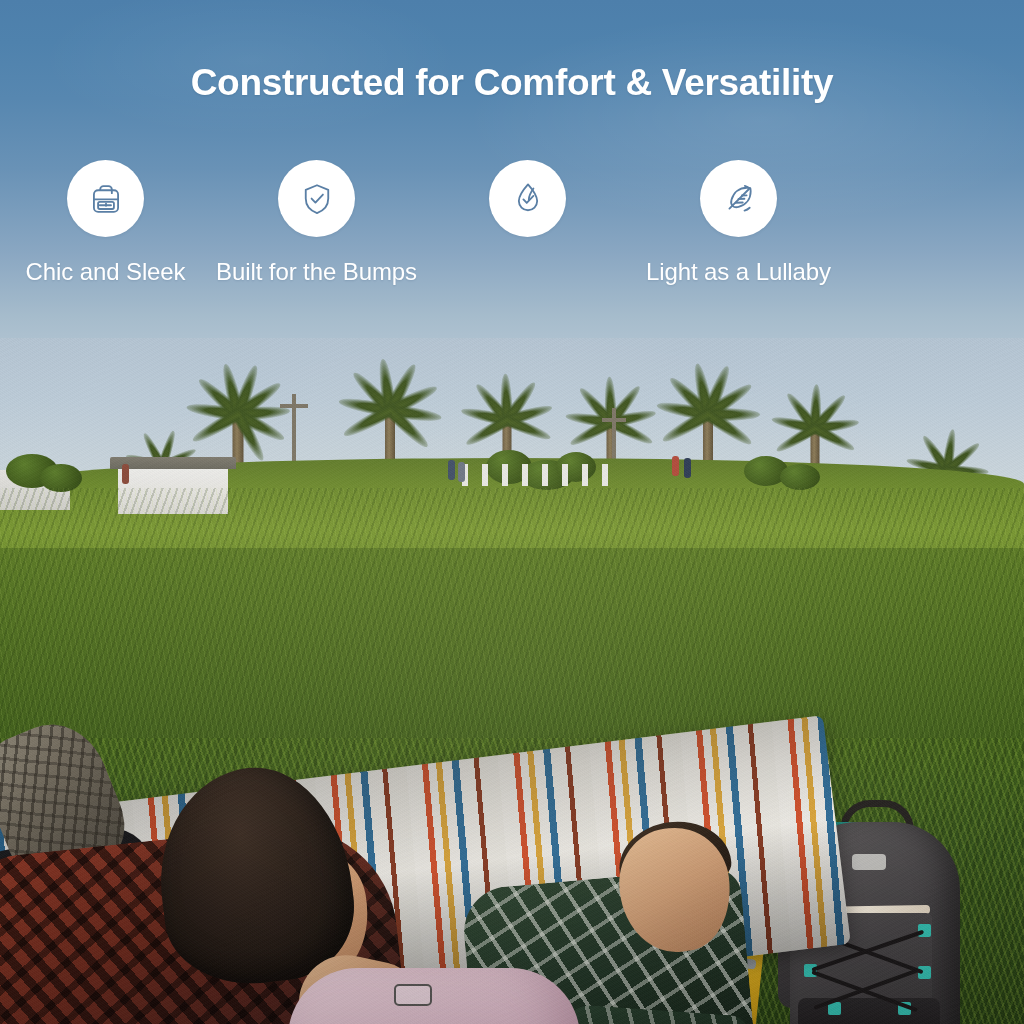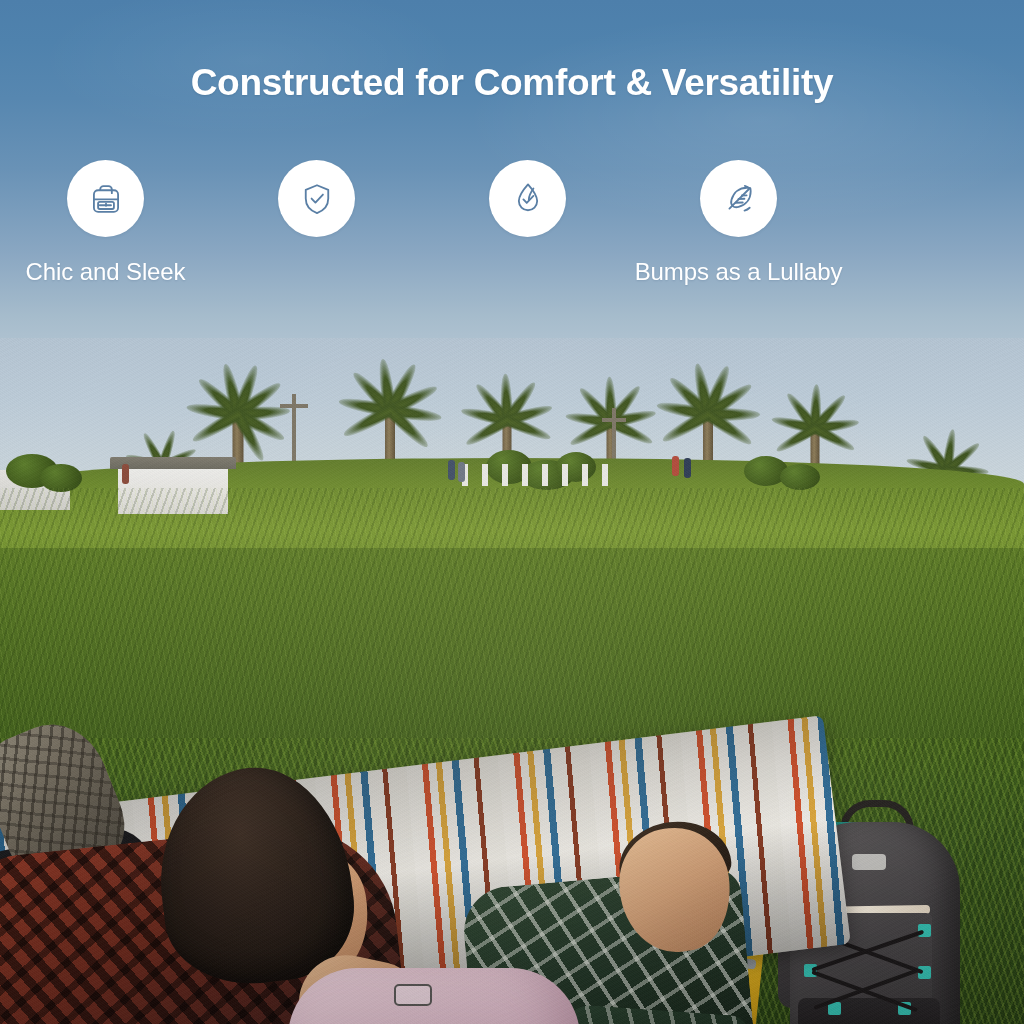--- a/index.html
+++ b/index.html
@@ -384,20 +384,21 @@
       <div class="feature-label">Chic and Sleek</div>
     </div>
 
     <div class="feature">
       <div class="badge">
         <svg viewBox="0 0 48 48" fill="none" stroke="#5a7fa5" stroke-width="2.2" stroke-linecap="round" stroke-linejoin="round">
           <path d="M24 7.5 10.5 13v10.5c0 8.6 5.7 14.6 13.5 17.5 7.8-2.9 13.5-8.9 13.5-17.5V13L24 7.5z"></path>
           <path d="M17.5 23.5l4.6 4.8 9-9.6"></path>
         </svg>
       </div>
+      <div class="feature-label">Built for the Bumps</div>
     </div>
 
     <div class="feature">
       <div class="badge">
         <svg viewBox="0 0 48 48" fill="none" stroke="#5a7fa5" stroke-width="2.2" stroke-linecap="round" stroke-linejoin="round">
           <path d="M24 6.5s-11 12.4-11 20a11 11 0 0 0 22 0c0-7.6-11-20-11-20z"></path>
           <path d="M18.5 24.5l4 4.2 8-8.4"></path>
           <path d="M30.5 11.5c-3 4.3-5.5 9.2-5.5 13.2"></path>
         </svg>
       </div>
@@ -405,21 +406,21 @@
 
     <div class="feature">
       <div class="badge">
         <svg viewBox="0 0 48 48" fill="none" stroke="#5a7fa5" stroke-width="2.2" stroke-linecap="round" stroke-linejoin="round">
           <path d="M33.5 10.5c-9 0-16 5.6-18.5 14.5-.8 2.8-.3 5.6 1.3 7.2 1.6 1.6 4.4 2.1 7.2 1.3C32.4 31 38 24 38 15c0-1.4-.1-2.7-.4-4-1.3-.3-2.7-.5-4.1-.5z"></path>
           <path d="M36 12 12.5 35.5"></path>
           <path d="M20 28.5l8.5-.3M23.5 24l7-.3M27.5 19.8l5.6-.2"></path>
           <path d="M31 8.2c2.4.6 4.5 1.8 6.2 3.4M36.8 34.5c-1.7 1.6-3.8 2.8-6.2 3.4"></path>
         </svg>
       </div>
-      <div class="feature-label">Bumps as a Lullaby</div>
+      <div class="feature-label">Light as a Lullaby</div>
     </div>
 
   </div>
 
   <div class="photo">
 
     <div class="p-sky"></div>
 
     <div class="palm" style="left:178px; top:24px; width:120px; height:150px;">
       <div class="trunk" style="top:46px; width:11px; height:108px;"></div>

